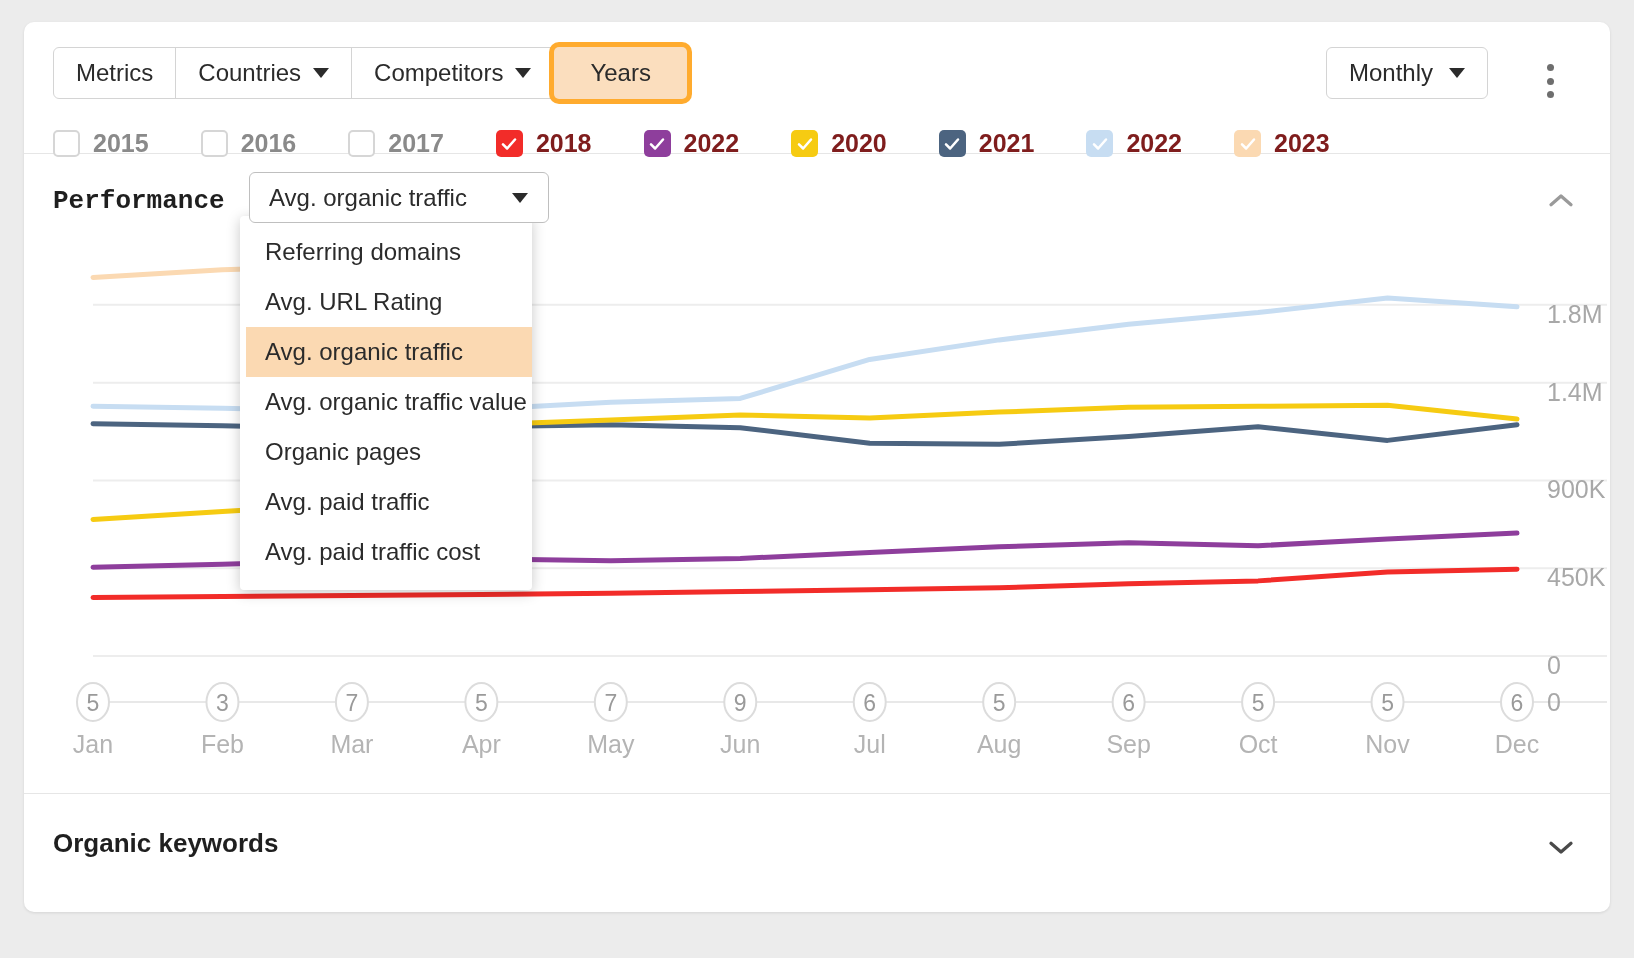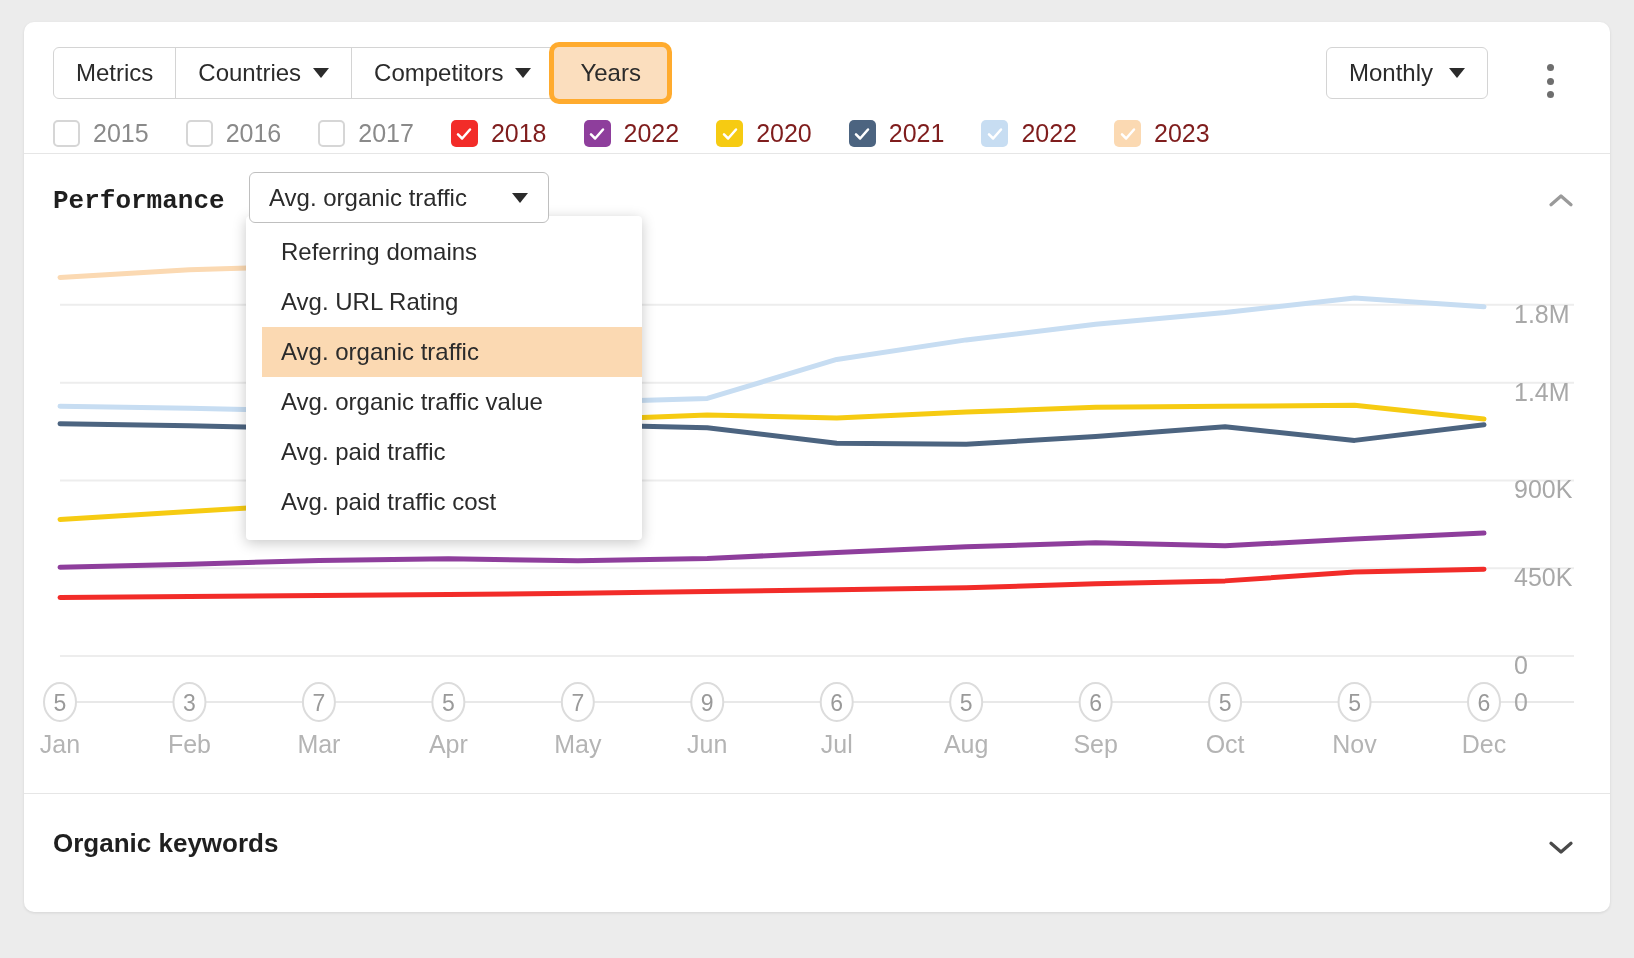--- a/index.html
+++ b/index.html
@@ -53,21 +53,21 @@
     display: inline-block;
   }
   .gbtn.years-active {
     background: #FBDEBE;
     border-radius: 5px;
     box-shadow: 0 0 0 5px #FFAB2E;
     color: #2B2B2B;
     position: relative;
     z-index: 3;
     margin: -1px 0;
-    padding: 0 26px;
+    padding: 0 36px;
   }
 
   .period-btn {
     position: absolute;
     right: 122px; top: 25px;
     height: 52px;
     display: flex; align-items: center; gap: 16px;
     padding: 12px 22px;
     border: 1px solid #D4D4D4;
     border-radius: 6px;
@@ -85,23 +85,24 @@
     padding: 4px 0;
     cursor: pointer;
   }
   .kebab span {
     width: 7px; height: 7px; border-radius: 50%; background: #6E6E6E;
   }
 
   
   .years-row {
     position: absolute;
-    left: 29px; top: 97px;
+    left: 29px; top: 107px;
     display: flex; align-items: center;
-    gap: 1px;
+    gap: 16px;
+    font-weight: bold;
   }
   .year-item {
     display: flex; align-items: center; gap: 13px;
     margin-right: 36px;
     cursor: pointer;
   }
   .cb {
     width: 27px; height: 27px;
     border-radius: 5px;
     display: flex; align-items: center; justify-content: center;
@@ -140,43 +141,43 @@
     position: absolute;
     right: 34px; top: 32px;
     width: 30px; height: 30px;
     cursor: pointer;
   }
   .chev-up svg, .chev-down svg { width: 100%; height: 100%; display:block; }
 
   
   .dropdown {
     position: absolute;
-    left: 222px; top: 62px;
-    width: 396px;
+    left: 216px; top: 62px;
+    width: 292px;
     background: #fff;
     border-radius: 4px;
     box-shadow: 0 3px 14px rgba(0,0,0,0.22);
-    padding: 11px 0 13px 16px;
+    padding: 11px 0 13px 6px;
     z-index: 11;
   }
   .dd-item {
     height: 50px;
     display: flex; align-items: center;
     padding-left: 19px;
     font-size: 24px; color: #2B2B2B;
     cursor: pointer;
     white-space: nowrap;
   }
   .dd-item.selected { background: #FBD9B2; }
 
   
   .chart-wrap {
     position: absolute;
-    left: 0; top: 82px;
-    width: 1586px; height: 555px;
+    left: 12px; top: 82px;
+    width: 1586px; height: 555px; padding-left: 21px;
   }
   .chart-wrap svg { display: block; }
 
   
   .okw {
     position: relative;
     height: 105px;
   }
   .okw-title {
     position: absolute;
@@ -361,20 +362,21 @@
           <text x="1460" y="517" font-size="25" fill="#B4B4B4" text-anchor="middle" font-family="&quot;Liberation Sans&quot;, sans-serif">Dec</text>
           <text x="1490" y="475" font-size="25" fill="#A8A8A8" font-family="&quot;Liberation Sans&quot;, sans-serif">0</text>
         </svg>
     </div>
 
     <div class="dropdown" id="dropdown">
         <div class="dd-item">Referring domains</div>
         <div class="dd-item">Avg. URL Rating</div>
         <div class="dd-item selected">Avg. organic traffic</div>
         <div class="dd-item">Avg. organic traffic value</div>
+        <div class="dd-item">Organic pages</div>
         <div class="dd-item">Avg. paid traffic</div>
         <div class="dd-item">Avg. paid traffic cost</div>
       </div>
   </div>
 
   <div class="okw">
     <div class="okw-title">Organic keywords</div>
     <div class="chev-down">
       <svg viewBox="0 0 24 24" fill="none" stroke="#4A4A4A" stroke-width="2.6" stroke-linecap="round" stroke-linejoin="round">
         <polyline points="4,9 12,16 20,9"></polyline>

